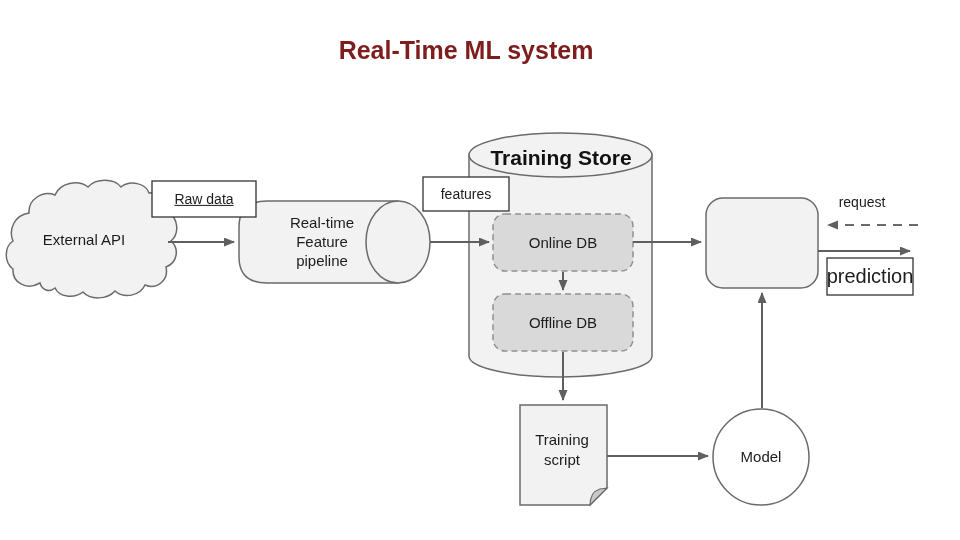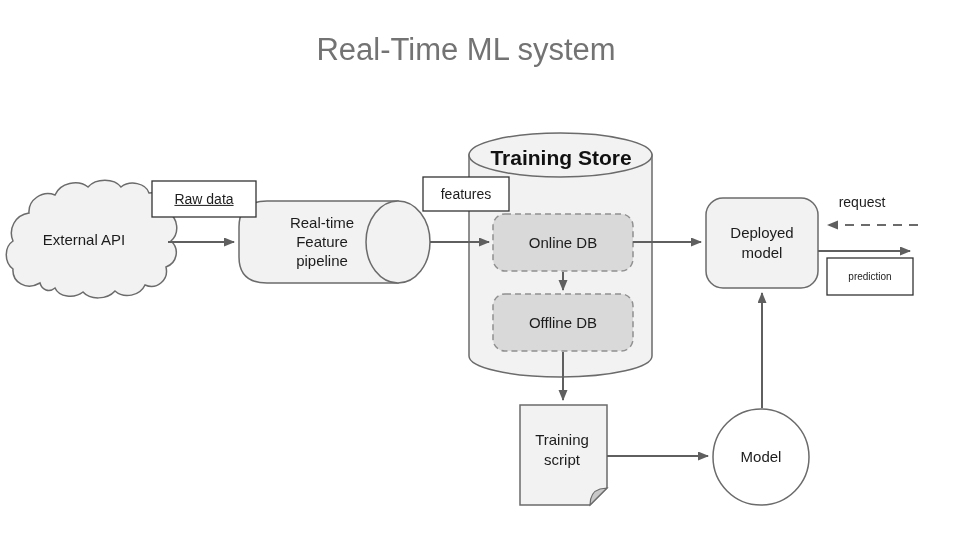--- a/index.html
+++ b/index.html
@@ -15,31 +15,31 @@
   .lbl {
     position: absolute;
     transform: translate(-50%, -50%);
     white-space: pre-line;
     text-align: center;
     color: #1c1c1c;
     font-size: 15px;
     line-height: 1.3;
     pointer-events: none;
   }
-  .lbl-title          { left: 466px; top: 50px;  font-size: 31px; font-weight: 400; color: #737373; white-space: nowrap; }
+  .lbl-title          { left: 466px; top: 50px;  font-size: 25px; font-weight: 700; color: #7f1d1d; white-space: nowrap; }
   .lbl-external-api   { left: 84px;  top: 240px; text-align: right; }
   .lbl-raw-data       { left: 204px; top: 199px; font-size: 14px; text-decoration: underline; }
   .lbl-pipeline       { left: 322px; top: 242px; line-height: 1.25; }
   .lbl-features       { left: 466px; top: 194px; font-size: 14px; }
   .lbl-feature-store  { left: 561px; top: 158px; font-size: 21px; font-weight: 700; color: #111; }
   .lbl-online-db      { left: 563px; top: 243px; }
   .lbl-offline-db     { left: 563px; top: 323px; }
   .lbl-deployed-model { left: 762px; top: 242px; line-height: 1.3; }
   .lbl-request        { left: 862px; top: 195px; font-size: 14px; margin-top: 7px; }
-  .lbl-prediction     { left: 870px; top: 276px; font-size: 10px; }
+  .lbl-prediction     { left: 870px; top: 276px; font-size: 20px; }
   .lbl-training-script{ left: 562px; top: 449px; line-height: 1.3; }
   .lbl-model          { left: 761px; top: 457px; }
 </style>
 </head>
 <body>
 
 <div class="canvas">
 
   <svg width="960" height="540" viewBox="0 0 960 540">
     <defs>
@@ -89,21 +89,19 @@
   <div class="lbl lbl-title">Real-Time ML system</div>
   <div class="lbl lbl-external-api">External API</div>
   <div class="lbl lbl-raw-data">Raw data</div>
   <div class="lbl lbl-pipeline">Real-time
 Feature
 pipeline</div>
   <div class="lbl lbl-features">features</div>
   <div class="lbl lbl-feature-store">Training Store</div>
   <div class="lbl lbl-online-db">Online DB</div>
   <div class="lbl lbl-offline-db">Offline DB</div>
-  <div class="lbl lbl-deployed-model">Deployed
-model</div>
   <div class="lbl lbl-request">request</div>
   <div class="lbl lbl-prediction">prediction</div>
   <div class="lbl lbl-training-script">Training
 script</div>
   <div class="lbl lbl-model">Model</div>
 
 </div>
 
 </body></html>

